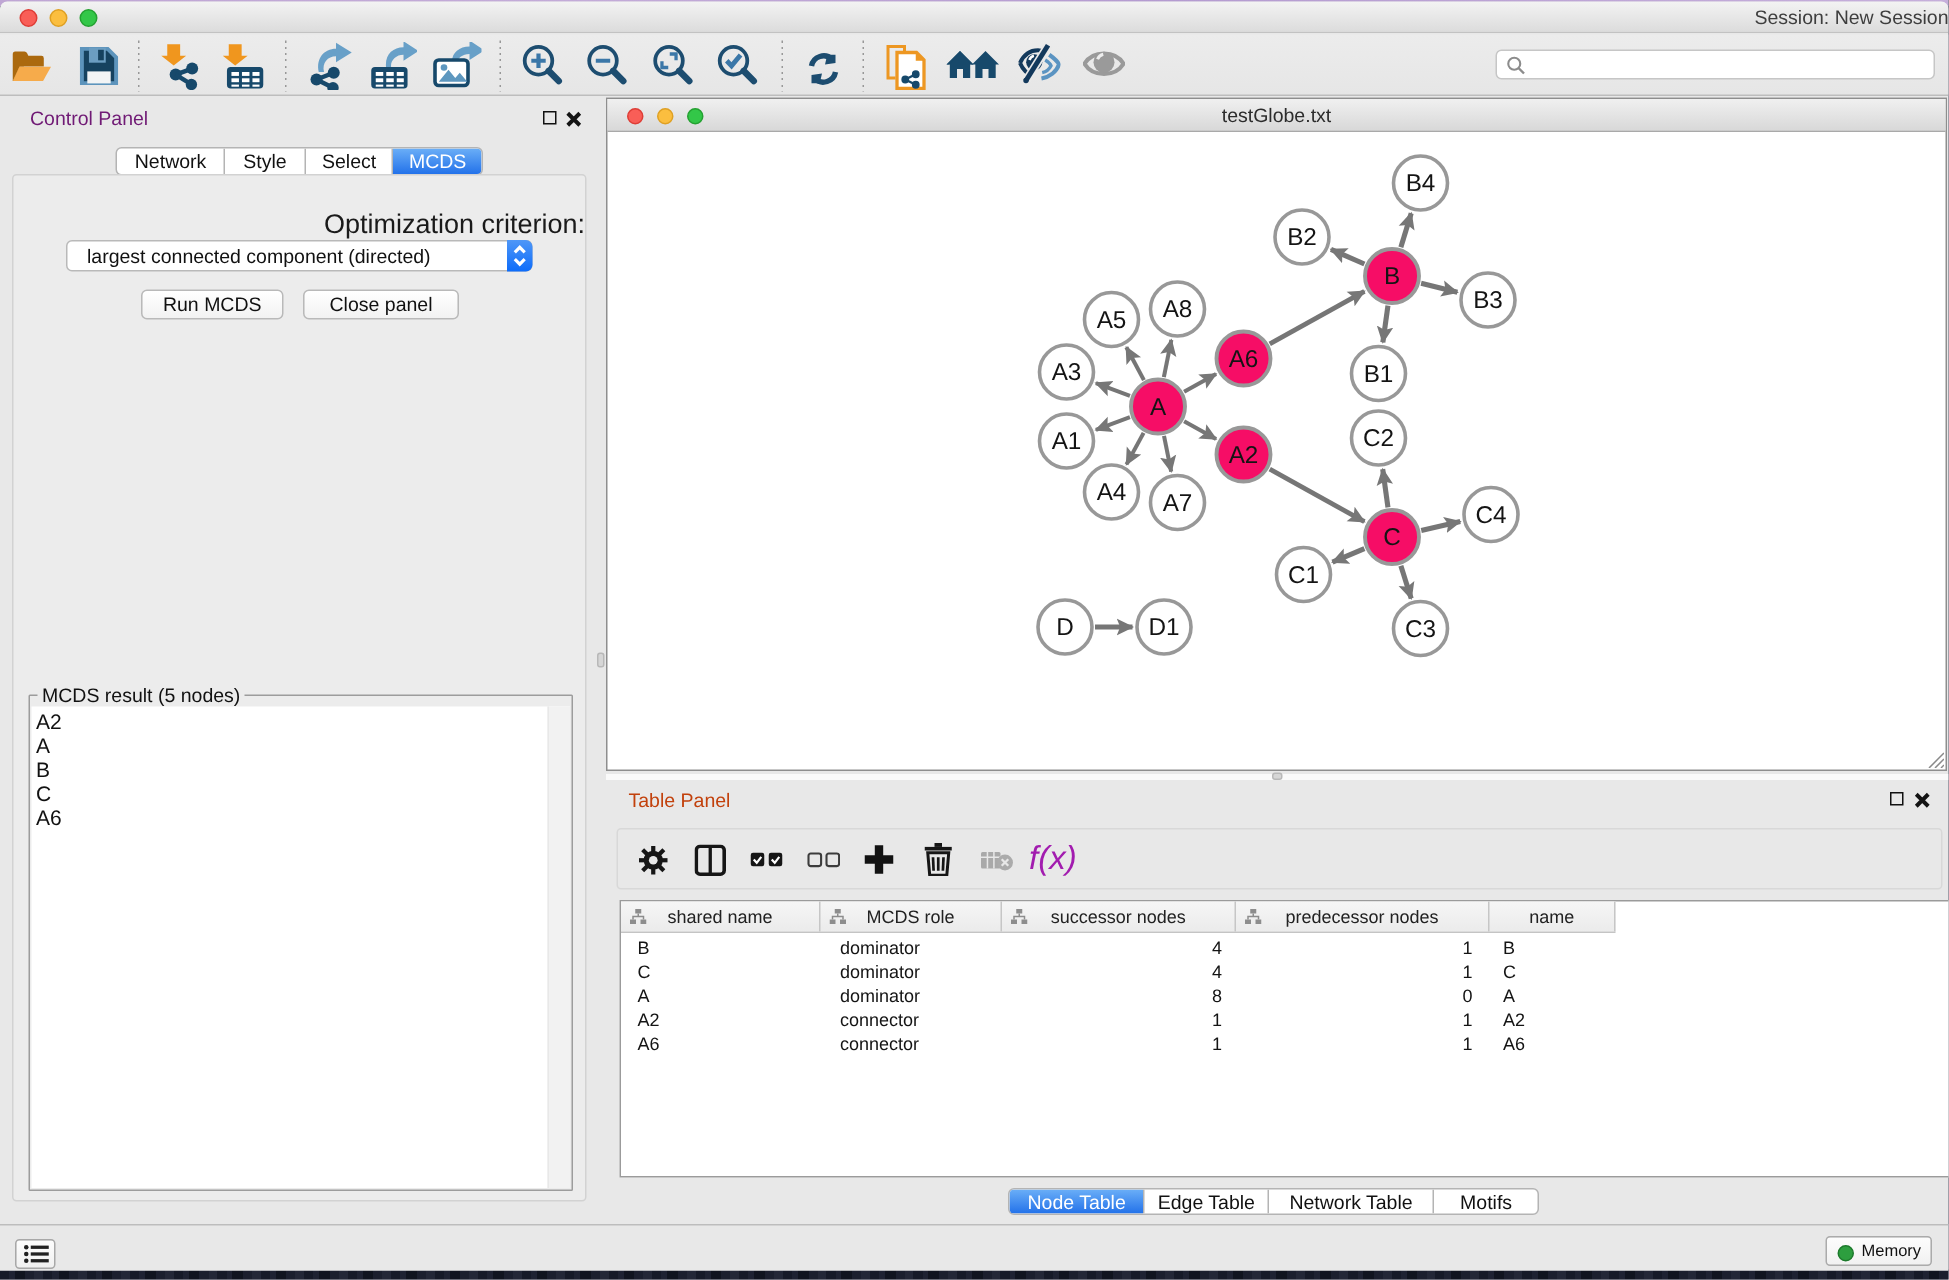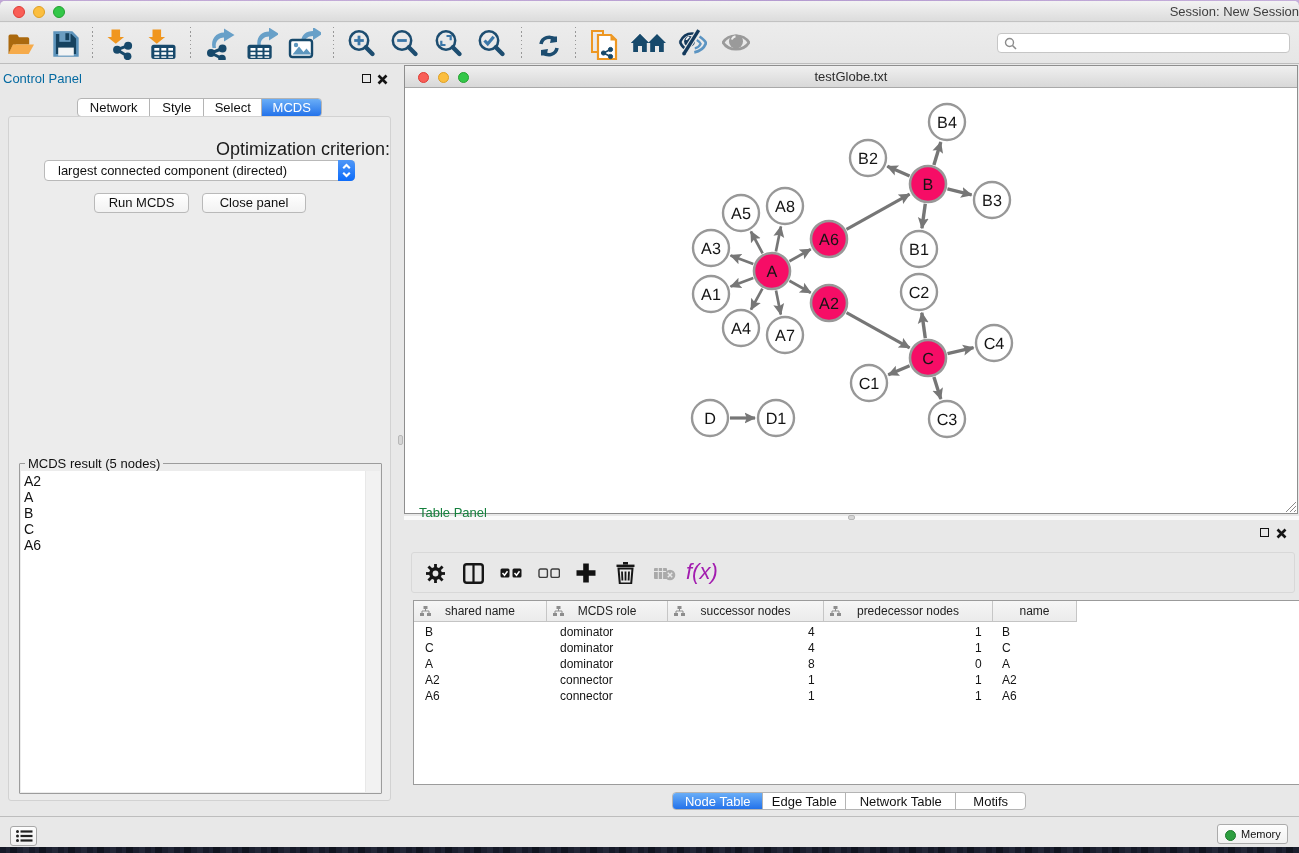--- a/index.html
+++ b/index.html
@@ -9,21 +9,21 @@
 #topwall{position:absolute;left:0;top:0;width:1299px;height:4px;background:linear-gradient(90deg,#bfa6d4,#c3abd8 30%,#b49bd0 60%,#c6afdb)}
 #app{position:absolute;left:0;top:1px;width:1299px;height:846px;background:#e8e8e8;border-radius:5px 5px 0 0}
 #titlebar{position:absolute;left:0;top:0;width:1299px;height:21px;background:linear-gradient(#f3f3f3,#dcdcdc);border-radius:5px 5px 0 0;border-bottom:1px solid #c2c2c2}
 #titlebar .tl{position:absolute;top:5px;width:12px;height:12px;border-radius:50%}
 #title-text{position:absolute;top:3px;left:0;width:100%;text-align:right;font-size:13px;color:#3e3e3e}
 #toolbar{position:absolute;left:0;top:22px;width:1299px;height:41px;background:linear-gradient(#ececec,#e6e6e6);border-bottom:1px solid #bdbdbd}
 .sep{position:absolute;top:4px;height:34px;width:1.4px;background-image:repeating-linear-gradient(#989898 0 1.4px,transparent 1.4px 4.2px)}
 .ticon{position:absolute;top:5px}
 #searchbox{position:absolute;left:997px;top:10px;width:293px;height:20px;background:#fff;border:1px solid #c6c6c6;border-radius:4px}
 
-#cp-title{position:absolute;left:3px;top:70px;font-size:13px;color:#0369a1}
+#cp-title{position:absolute;left:20px;top:70px;font-size:13px;color:#701a75}
 .winbtn-sq{position:absolute;width:9px;height:9px;border:1.5px solid #111}
 .segctl{position:absolute;display:flex;height:19px;background:#fff;border:1px solid #b4b4b4;border-radius:4px;overflow:hidden;font-size:13px}
 .segctl .seg{display:flex;align-items:center;justify-content:center;color:#111;border-right:1px solid #b4b4b4;height:100%}
 .segctl .seg:last-child{border-right:none}
 .segctl .on{background:linear-gradient(#6aaef7,#2372ea);color:#fff}
 #cp-panel{position:absolute;left:8px;top:115px;width:383px;height:685px;background:#ececec;border:1px solid #d2d2d2;border-radius:3px}
 #opt-label{position:absolute;left:0;top:22px;width:100%;text-align:right;font-size:18px;color:#1a1a1a}
 #dropdown{position:absolute;left:35px;top:43px;width:311px;height:21px;background:#fff;border:1px solid #b9b9b9;border-radius:4px;font-size:13px;color:#111}
 #dropdown span{position:absolute;left:13px;top:2px}
 #dd-step{position:absolute;right:-1px;top:-1px;width:17px;height:21px;border-radius:0 4.5px 4.5px 0;background:linear-gradient(#4f97f7,#0d6cfa)}
@@ -37,21 +37,21 @@
 #vsplit-handle{position:absolute;left:398px;top:434px;width:5px;height:10px;background:#d6d6d6;border:1px solid #b8b8b8;border-radius:2px}
 #hdivider{position:absolute;left:404px;top:514.5px;width:895px;height:4.5px;background:#fafafa}
 #hsplit-handle{position:absolute;left:848px;top:514px;width:7px;height:5px;background:#d6d6d6;border:1px solid #b8b8b8;border-radius:2px}
 
 #netwin{position:absolute;left:404px;top:64px;width:894px;height:449px;border:1px solid #8e8e8e;background:#fff}
 #net-titlebar{position:absolute;left:0;top:0;width:100%;height:22px;background:linear-gradient(#f0f0f0,#d8d8d8);border-bottom:1px solid #a9a9a9}
 #net-titlebar .tl{position:absolute;top:5.5px;width:11px;height:11px;border-radius:50%}
 #net-title-text{position:absolute;top:3px;left:0;width:100%;text-align:center;font-size:13px;color:#2c2c2c}
 #grip{position:absolute;right:1px;bottom:1px;width:12px;height:12px}
 
-#tp-title{position:absolute;left:419px;top:504px;font-size:13px;color:#15803d}
+#tp-title{position:absolute;left:419px;top:525px;font-size:13px;color:#c2410c}
 #tp-toolbar{position:absolute;left:411px;top:551px;width:884px;height:41px;border:1px solid #d8d8d8;border-radius:3px}
 #table{position:absolute;left:413px;top:599px;width:970px;height:185px;background:#fff;border:1px solid #9b9b9b}
 #thead{position:absolute;left:0;top:0;height:21px;display:flex;background:linear-gradient(#f6f6f6,#ebebeb);border-bottom:1px solid #c4c4c4;font-size:12px;color:#222}
 #thead .th{position:relative;display:flex;align-items:center;justify-content:center;border-right:1px solid #c6c6c6;height:100%}
 #thead .th svg{position:absolute;left:6px}
 .trow{position:absolute;left:0;width:876px;height:16px;font-size:12px;color:#141414}
 .trow span{position:absolute;top:1px}
 #tbl-scroll{position:absolute;right:0;top:21px;width:8px;height:162px;background:#f1f1f1}
 
 #statusbar{position:absolute;left:0;top:815px;width:1299px;height:31px;background:#e8e8e8;border-top:1px solid #bdbdbd}

